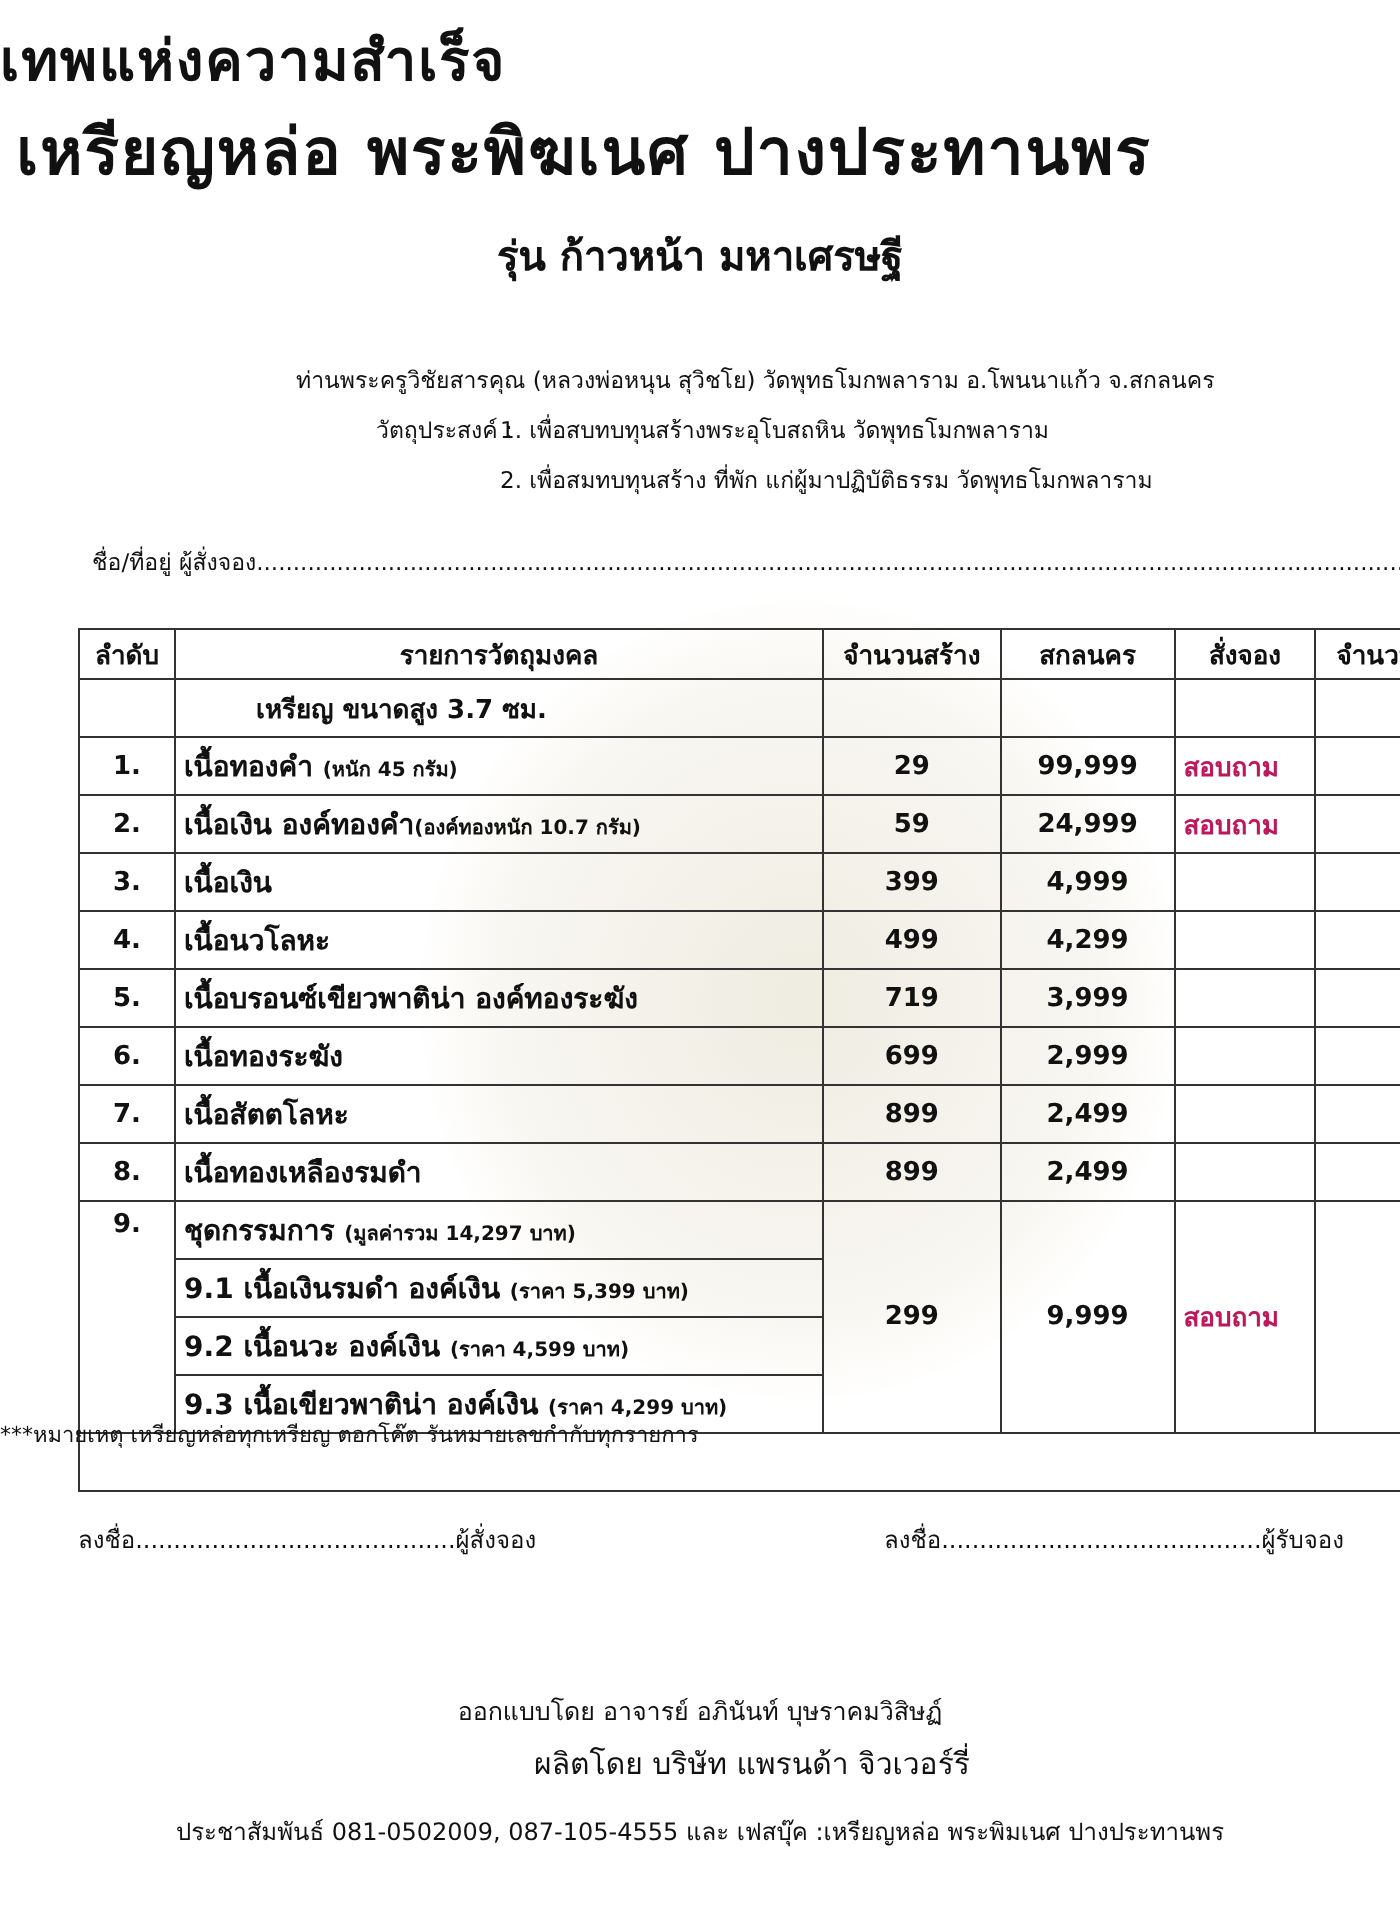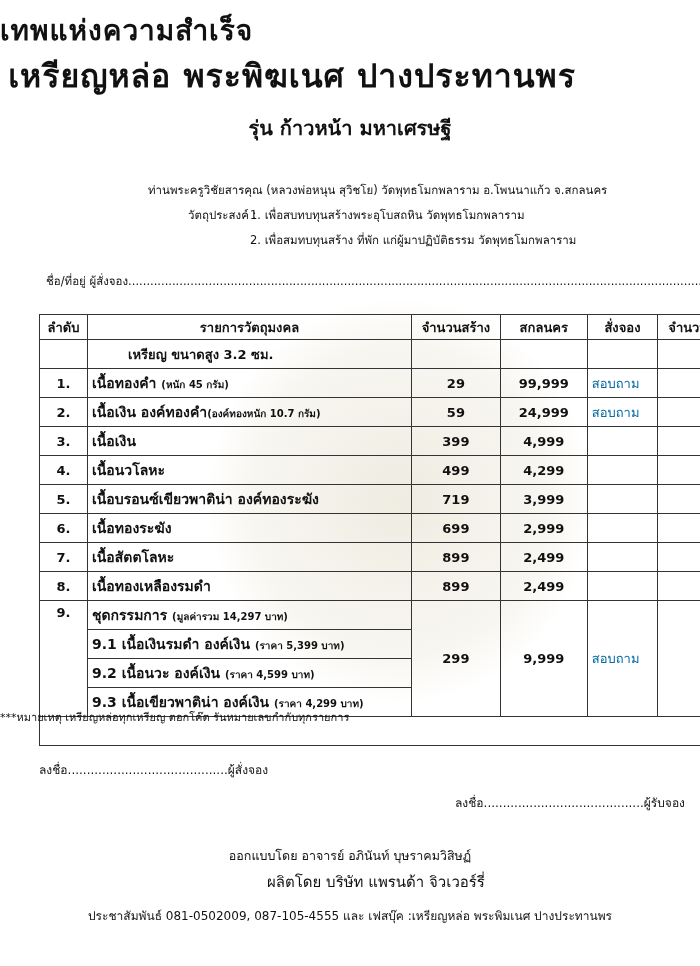--- a/index.html
+++ b/index.html
@@ -23,21 +23,21 @@
     }
     table.main td, table.main th { border:1px solid #333; padding:0 4px; height:28px; vertical-align:middle; }
     table.main th { font-weight:bold; height:24px; font-size:13px; }
     .c-no { width:38px; text-align:center; font-weight:bold; }
     .c-name { width:272px; font-weight:bold; font-size:14px; }
     .c-qty { width:78px; text-align:center; font-weight:bold; }
     .c-price { width:76px; text-align:center; font-weight:bold; }
     .c-order { width:60px; text-align:left; }
     .c-amt { width:70px; }
     .small { font-size:10px; font-weight:bold; }
-    .red { color:#0369a1; font-weight:normal; font-size:13px; }
+    .red { color:#be185d; font-weight:bold; font-size:13px; }
     .note { position:absolute; top:708px; left:0; width:676px; text-align:left; font-size:11px; }
     .sign { position:absolute; top:760px; font-size:12px; white-space:nowrap; }
     .footer1 { position:absolute; top:846px; left:0; width:700px; text-align:center; font-size:12.5px; }
     .footer2 { position:absolute; top:870px; left:0; width:700px; text-align:center; font-size:15px;padding-left:26px; }
     .footer3 { position:absolute; top:906px; left:0; width:700px; text-align:center; font-size:12px; }
   </style>
 </head>
 <body>
 
 <div class="watermark"></div>
@@ -58,21 +58,21 @@
       <tr>
     <th class="c-no">ลำดับ</th>
     <th>รายการวัตถุมงคล</th>
     <th class="c-qty">จำนวนสร้าง</th>
     <th class="c-price">สกลนคร</th>
     <th>สั่งจอง</th>
     <th>จำนวนเงิน</th>
   </tr>
   <tr>
     <td class="c-no"></td>
-    <td class="c-name" style="padding-left:40px;font-size:13px;">เหรียญ ขนาดสูง 3.2 ซม.</td>
+    <td class="c-name" style="padding-left:40px;font-size:13px;">เหรียญ ขนาดสูง 3.7 ซม.</td>
     <td class="c-qty"></td>
     <td class="c-price"></td>
     <td class="c-order"></td>
     <td class="c-amt"></td>
   </tr>
 
   <tr>
     <td class="c-no">1.</td>
     <td class="c-name"><span>เนื้อทองคำ</span> <span class="small">(หนัก 45 กรัม)</span></td>
     <td class="c-qty">29</td>
@@ -156,17 +156,17 @@
   </tr>
   <tr>
     <td colspan="6" style="height:28px;"></td>
   </tr>
 </tbody>
   </table>
 
 <div class="note">***หมายเหตุ เหรียญหล่อทุกเหรียญ ตอกโค๊ต รันหมายเลขกำกับทุกรายการ</div>
 
 <div class="sign" style="left:39px;">ลงชื่อ..........................................ผู้สั่งจอง</div>
-<div class="sign" style="left:455px;margin-top:33px;">ลงชื่อ..........................................ผู้รับจอง</div>
+<div class="sign" style="left:442px;">ลงชื่อ..........................................ผู้รับจอง</div>
 
 <div class="footer1">ออกแบบโดย อาจารย์ อภินันท์ บุษราคมวิสิษฏ์</div>
 <div class="footer2">ผลิตโดย บริษัท แพรนด้า จิวเวอร์รี่</div>
 <div class="footer3">ประชาสัมพันธ์ 081-0502009, 087-105-4555  และ เฟสบุ๊ค :เหรียญหล่อ พระพิมเนศ ปางประทานพร</div>
 
 </body></html>

